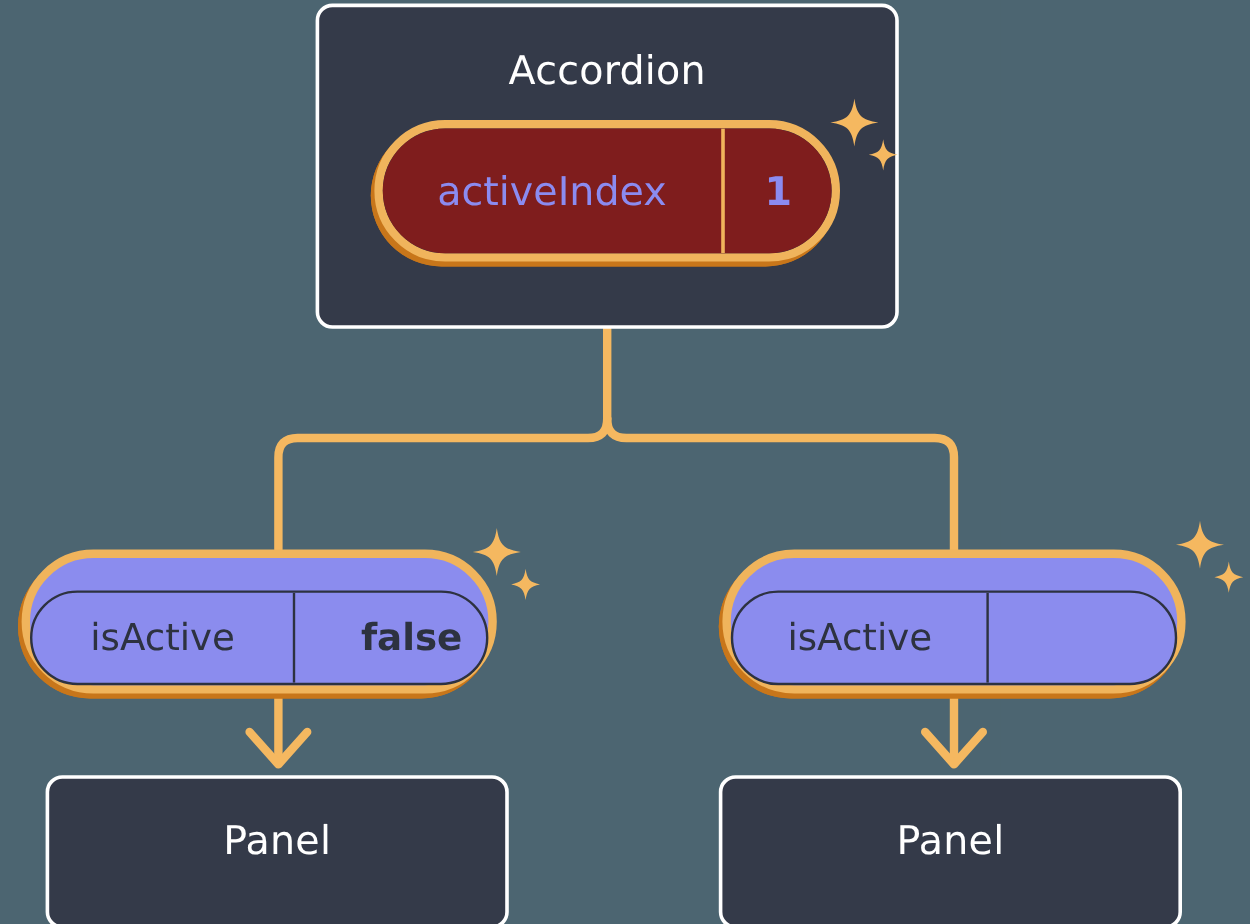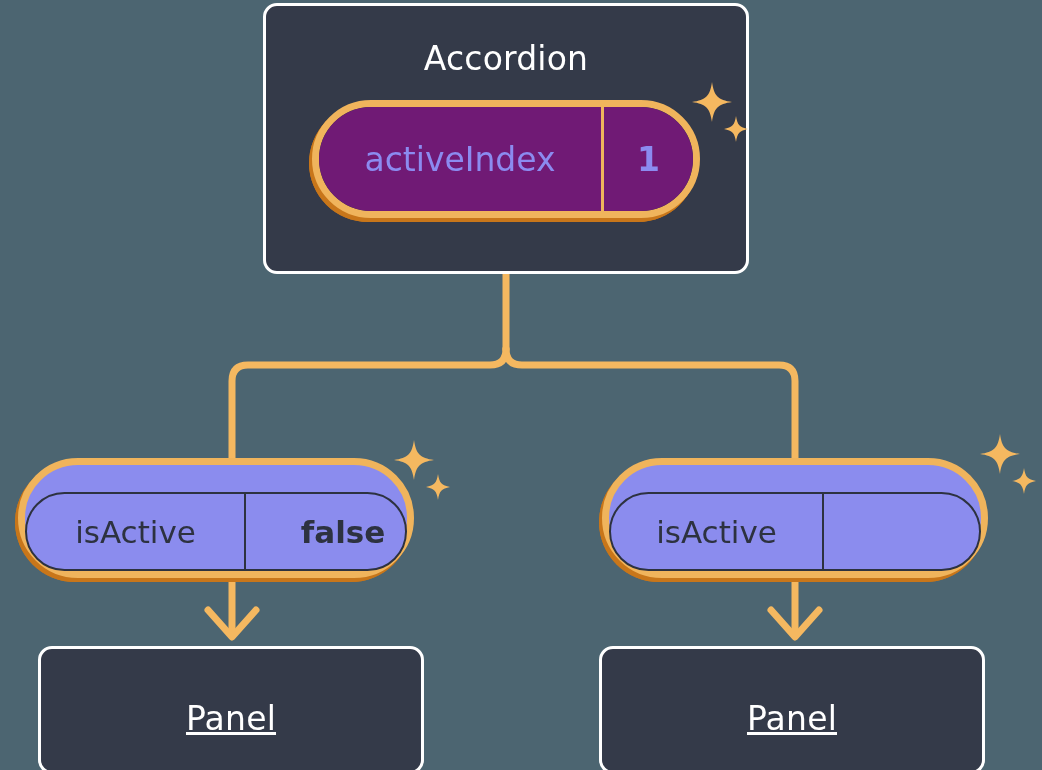--- a/index.html
+++ b/index.html
@@ -67,21 +67,21 @@
 
   .panel-card {
     top: 646px;
     width: 386px;
     height: 128px;
     border-bottom-left-radius: 14px;
     border-bottom-right-radius: 14px;
   }
   #card-panel-left  { left: 38px; }
   #card-panel-right { left: 599px; }
-  .panel-card .card-title { top: 50px; text-decoration: underline; }
+  .panel-card .card-title { top: 32px; }
 
   
   .pill {
     position: absolute;
     box-sizing: border-box;
     border-radius: 999px;
     z-index: 3;
     display: flex;
     align-items: stretch;
     
@@ -106,21 +106,21 @@
   }
 
   
   #pill-active-index {
     left: 312px;
     top: 100px;
     width: 388px;
     height: 118px;
     background: #343a49;
   }
-  #pill-active-index .pill-inner { background: #701a75; }
+  #pill-active-index .pill-inner { background: #7f1d1d; }
   #pill-active-index .pill-key {
     width: 285px;
     color: #8b8bf0;
     font-size: 33px;
     font-weight: 400;
     border-right: 3px solid #f0b45c;
   }
   #pill-active-index .pill-val {
     flex: 1 1 auto;
     color: #8b8bf0;

